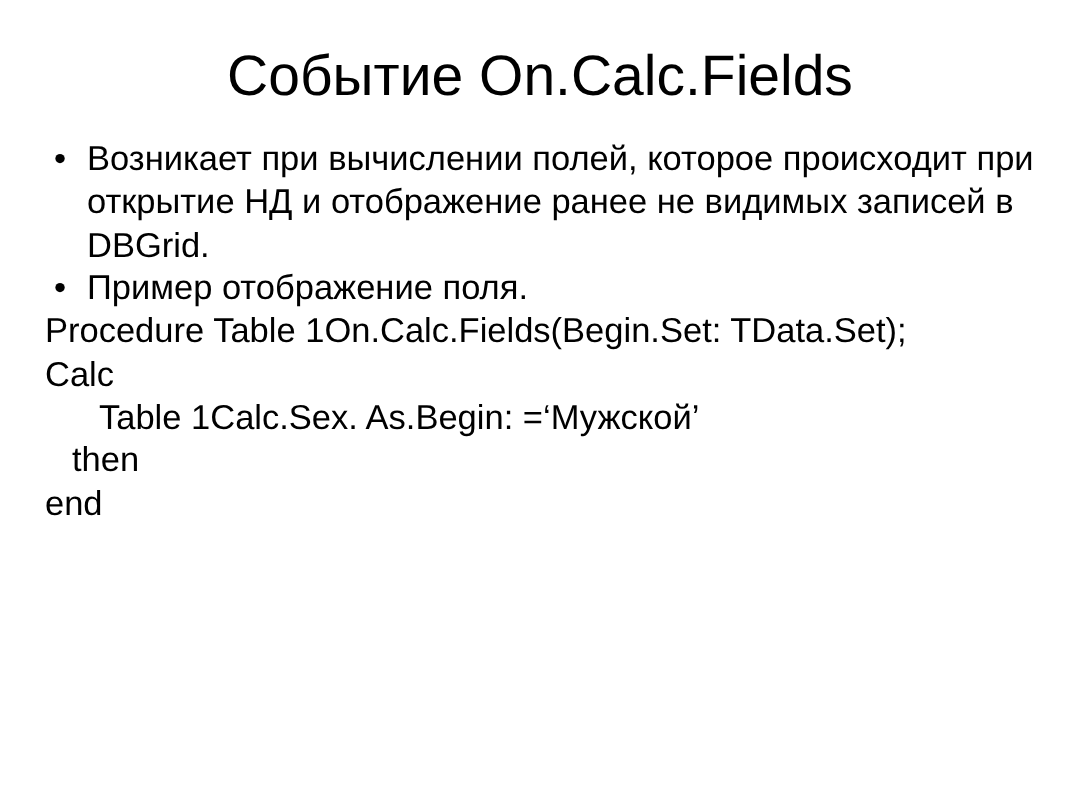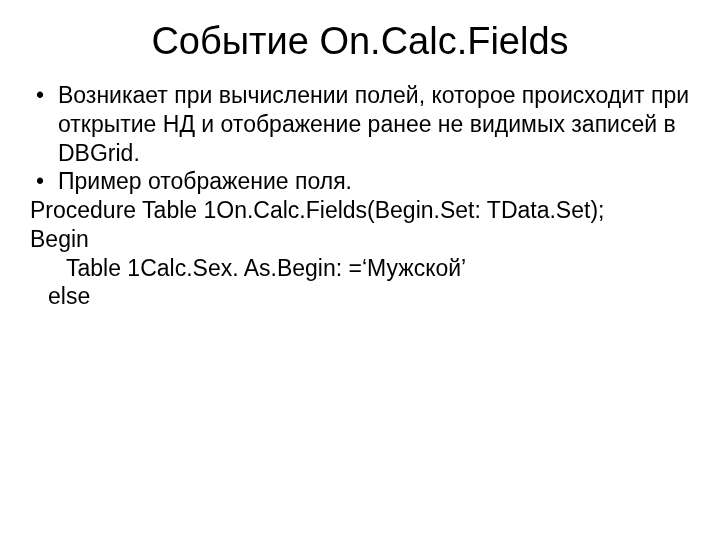--- a/index.html
+++ b/index.html
@@ -8,20 +8,21 @@
       height: 540px;
       background: #ffffff;
       font-family: Arial, Helvetica, sans-serif;
       color: #000;
       padding: 20px 30px 20px 30px;
     }
     .slide-title {
       font-size: 38px;
       text-align: center;
       font-weight: normal;
+      margin-top: 10px;
       margin-bottom: 18px;
       letter-spacing: 0px;
     }
     .content {
       font-size: 23px;
       line-height: 1.25;
     }
     .bullet {
       display: flex;
       align-items: flex-start;
@@ -52,17 +53,18 @@
     <span class="bullet-marker">•</span>
     <span class="bullet-text">Возникает при вычислении полей, которое происходит при открытие НД и отображение ранее не видимых записей в DBGrid.</span>
   </div>
 
   <div class="bullet">
     <span class="bullet-marker">•</span>
     <span class="bullet-text">Пример отображение поля.</span>
   </div>
 
   <div class="code-line">Procedure Table 1On.Calc.Fields(Begin.Set: TData.Set);</div>
-  <div class="code-line">Begin</div>
+  <div class="code-line">Calc</div>
   <div class="code-line indent-2">Table 1Calc.Sex. As.Begin: =‘Мужской’</div>
-  <div class="code-line indent-1">else</div>
+  <div class="code-line indent-1">then</div>
+  <div class="code-line">end</div>
 
 </div>
 
 </body></html>

